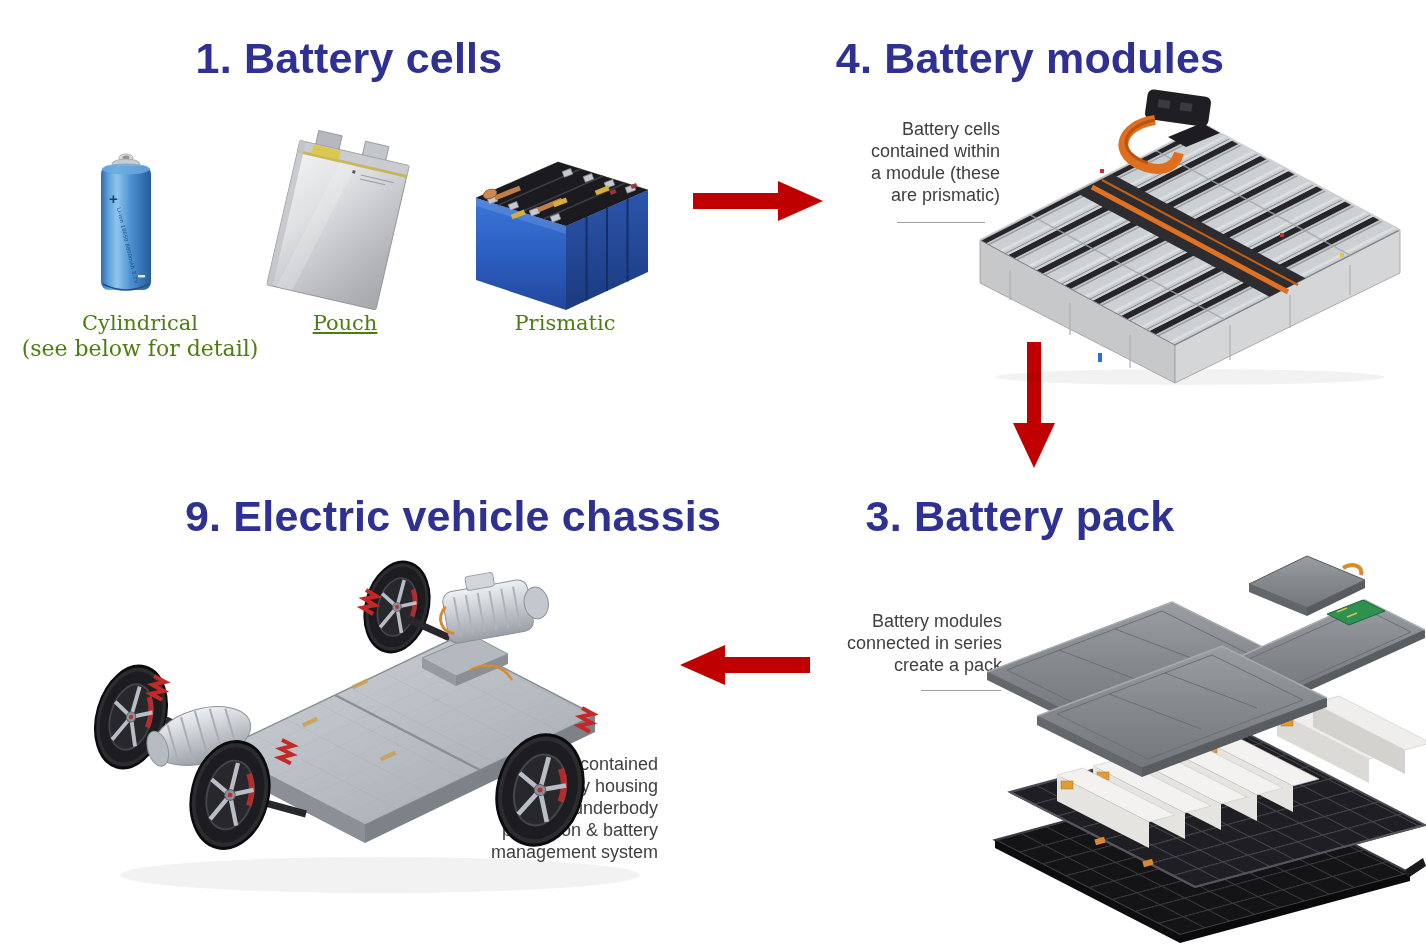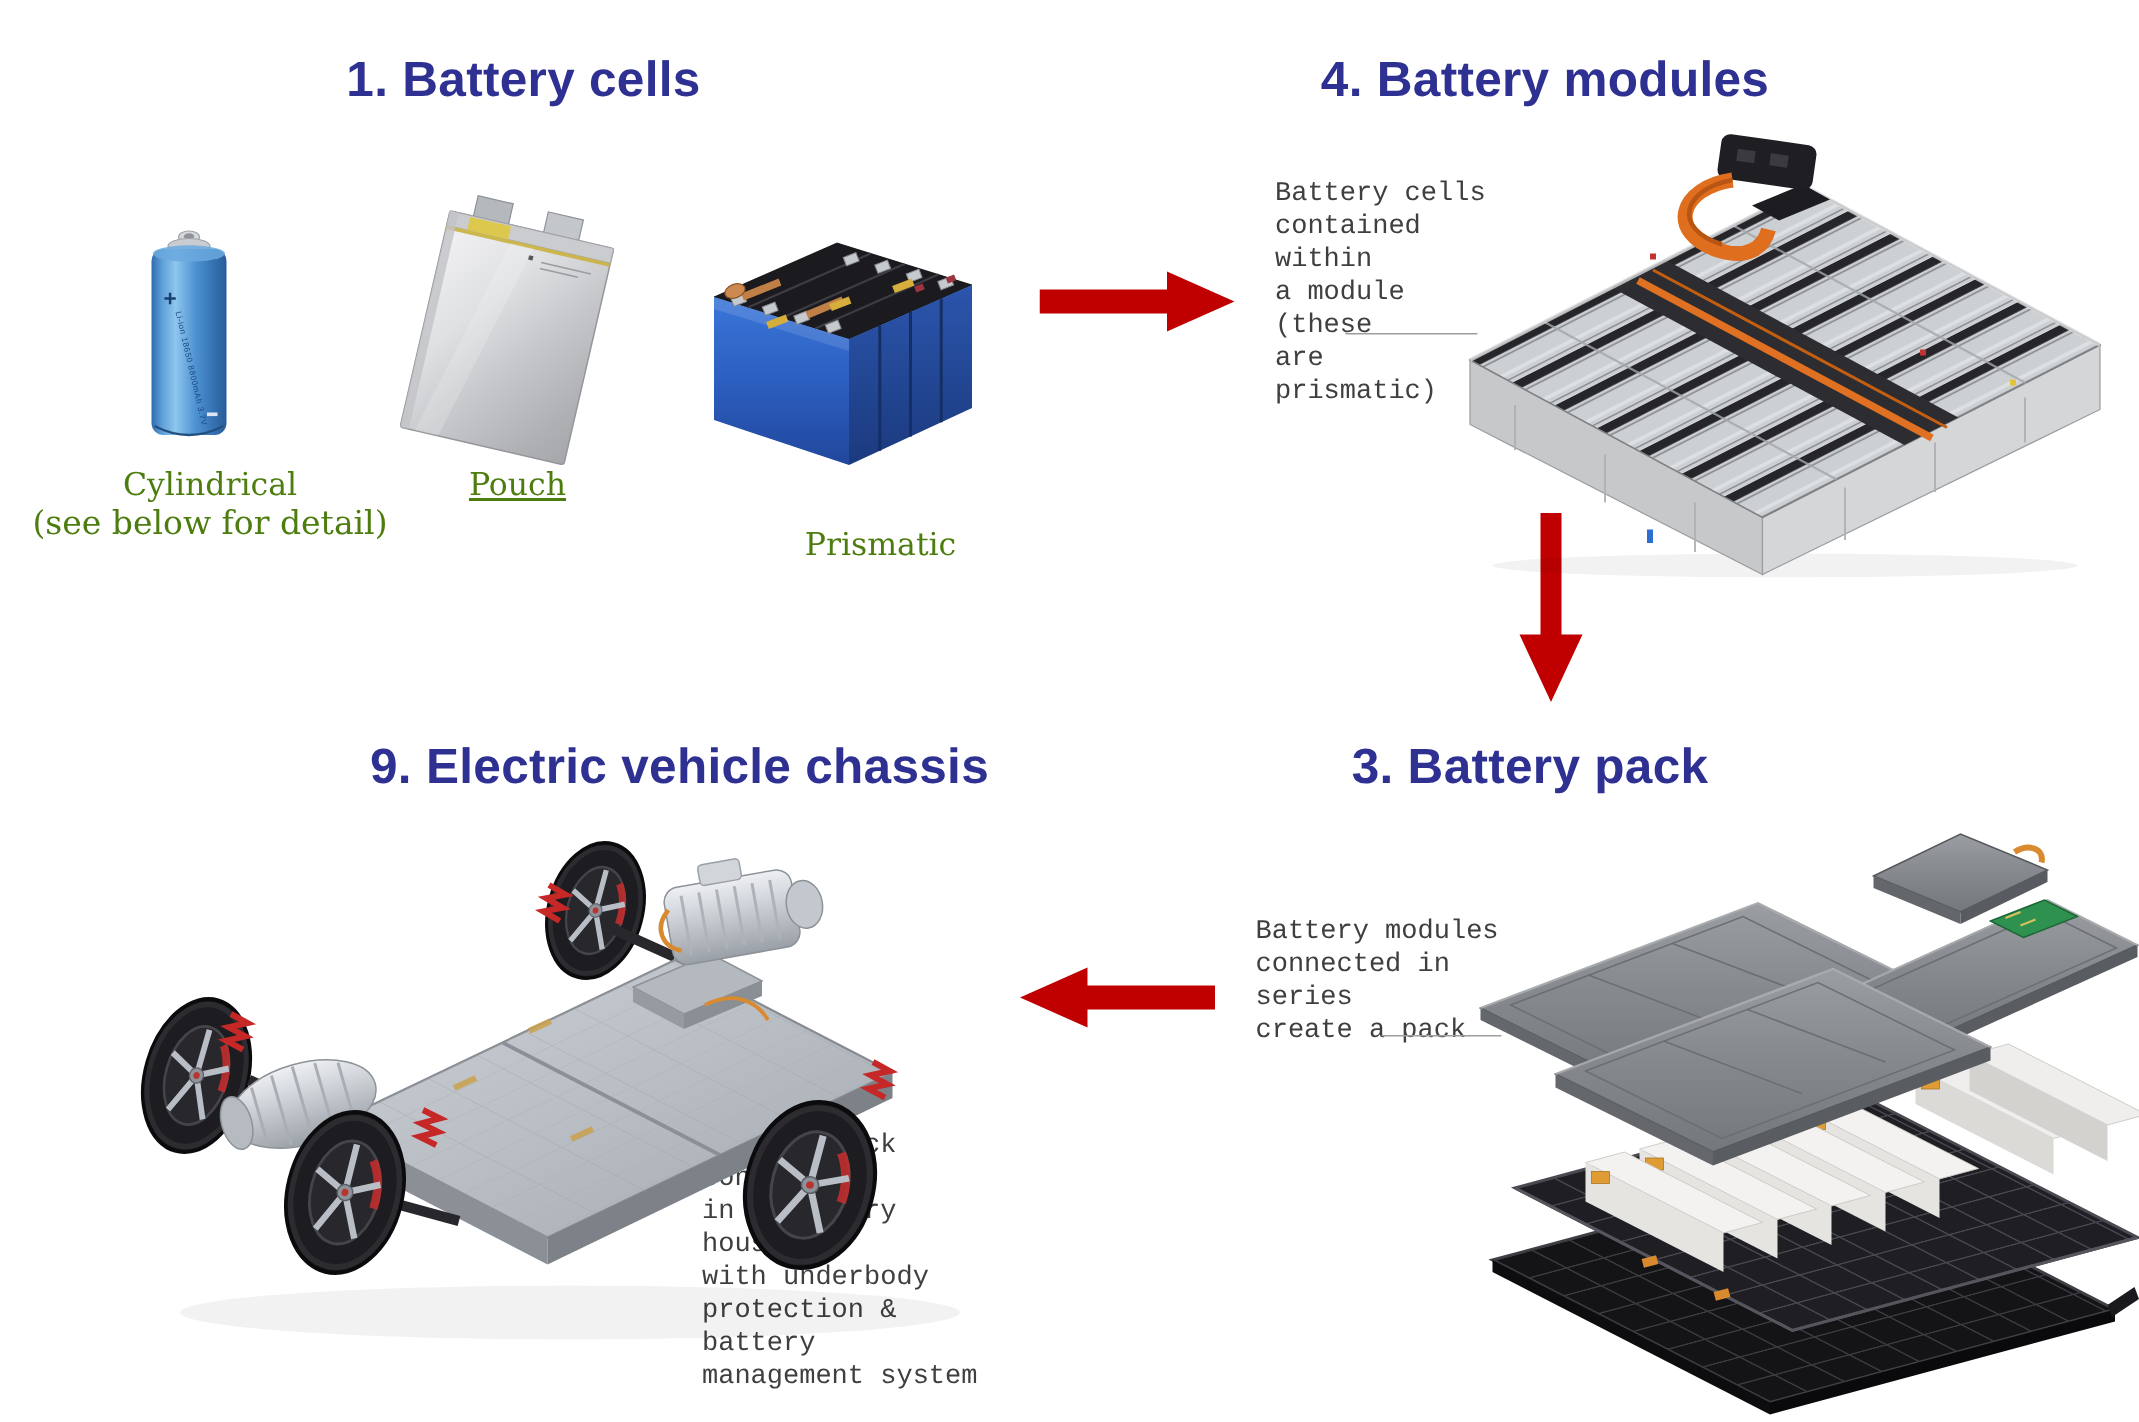--- a/index.html
+++ b/index.html
@@ -1,21 +1,21 @@
 <!DOCTYPE html>
 <html><head>
 <meta charset="utf-8">
 <style>
   html,body{margin:0;padding:0;background:#ffffff;}
   #canvas{position:relative;width:1426px;height:948px;background:#ffffff;overflow:hidden;
           font-family:"Liberation Sans",sans-serif;}
   .title{position:absolute;transform:translateX(-50%);font-family:"Liberation Sans",sans-serif;
-         font-weight:bold;font-size:33px;color:#2e3192;white-space:nowrap;letter-spacing:0.2px;}
-  .anno{position:absolute;font-family:Liberation Mono, monospace;font-size:18px;
-        line-height:22px;color:#3f3f41;white-space:pre-line;text-align:left;}
+         font-weight:bold;font-size:43px;color:#2e3192;white-space:nowrap;letter-spacing:0.2px;}
+  .anno{position:absolute;font-family:Liberation Sans, sans-serif;font-size:18px;
+        line-height:22px;color:#3f3f41;white-space:pre-line;text-align:right;}
   .cell-label{position:absolute;transform:translateX(-50%);font-family:"DejaVu Serif","Liberation Serif",serif;
         font-size:21px;line-height:26px;color:#4d7c0f;text-align:center;white-space:pre-line;}
   .pointer{position:absolute;height:1px;background:#9e9e9e;}
   .art{position:absolute;}
   svg{display:block;}
 </style>
 </head>
 <body>
 
 <div id="canvas">
@@ -38,21 +38,21 @@
 
   <div class="pointer" style="left:447px;top:739px;width:63px;"></div>
   <div class="anno" style="left:468px;top:753px;width:190px;">Battery pack contained
 in a battery housing
 with underbody
 protection &amp; battery
 management system</div>
 
   <div class="cell-label" style="left:140px;top:310px;"><span>Cylindrical</span><br><span style="font-size:22px">(see below for detail)</span></div>
   <div class="cell-label" style="left:345px;top:310px;text-decoration:underline;">Pouch</div>
-  <div class="cell-label" style="left:587px;top:310px;margin-top:40px;">Prismatic</div>
+  <div class="cell-label" style="left:565px;top:310px;">Prismatic</div>
 
   <svg class="art" style="left:693px;top:178px;" width="130" height="46" viewBox="0 0 130 46">
     <polygon points="0,15 85,15 85,3 130,23 85,43 85,31 0,31" fill="#c00000"></polygon>
   </svg>
   <svg class="art" style="left:1012px;top:342px;" width="44" height="126" viewBox="0 0 44 126">
     <polygon points="15,0 29,0 29,81 43,81 22,126 1,81 15,81" fill="#c00000"></polygon>
   </svg>
   <svg class="art" style="left:676px;top:642px;" width="134" height="46" viewBox="0 0 134 46">
     <polygon points="134,15 49,15 49,3 4,23 49,43 49,31 134,31" fill="#c00000"></polygon>
   </svg>

